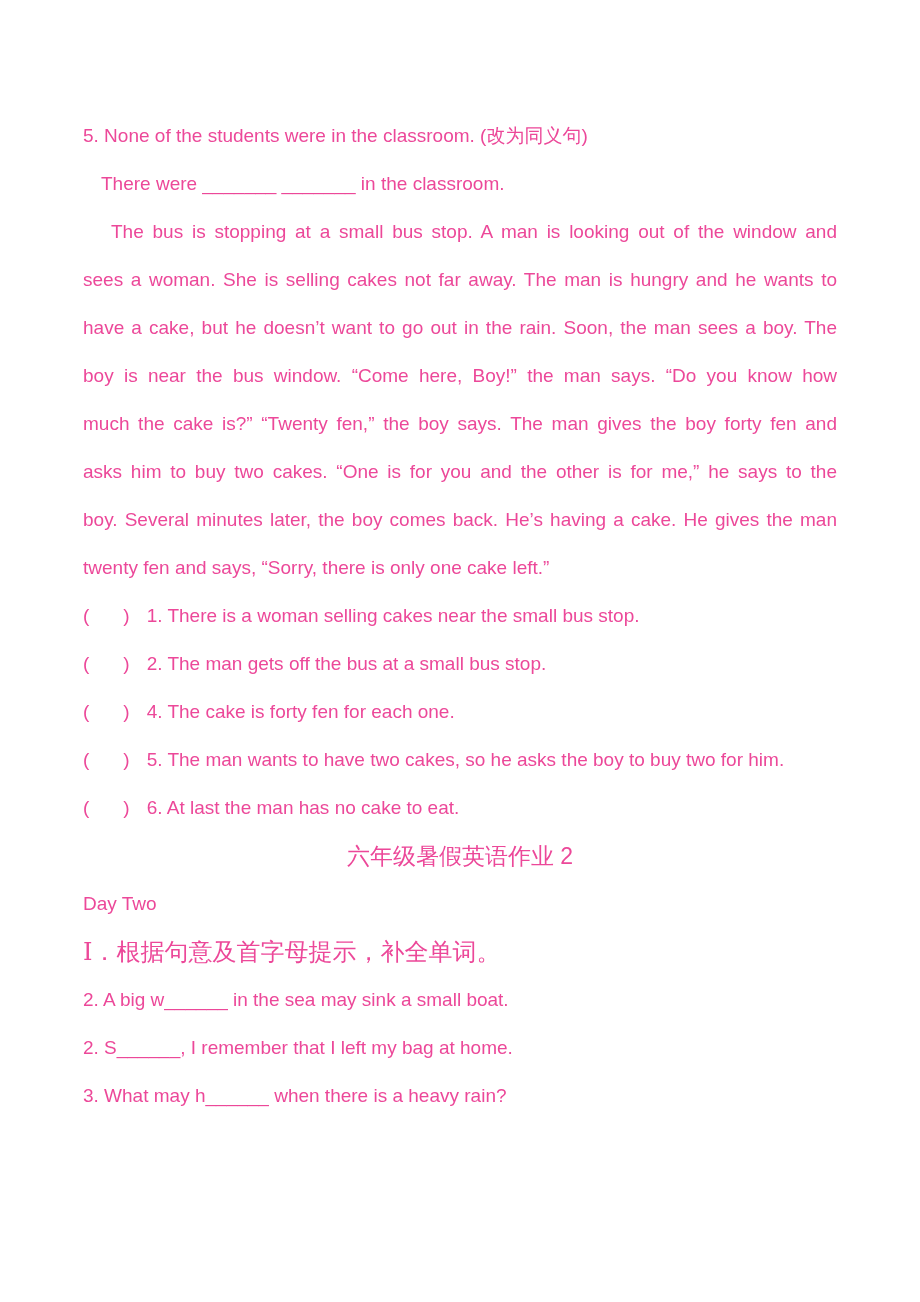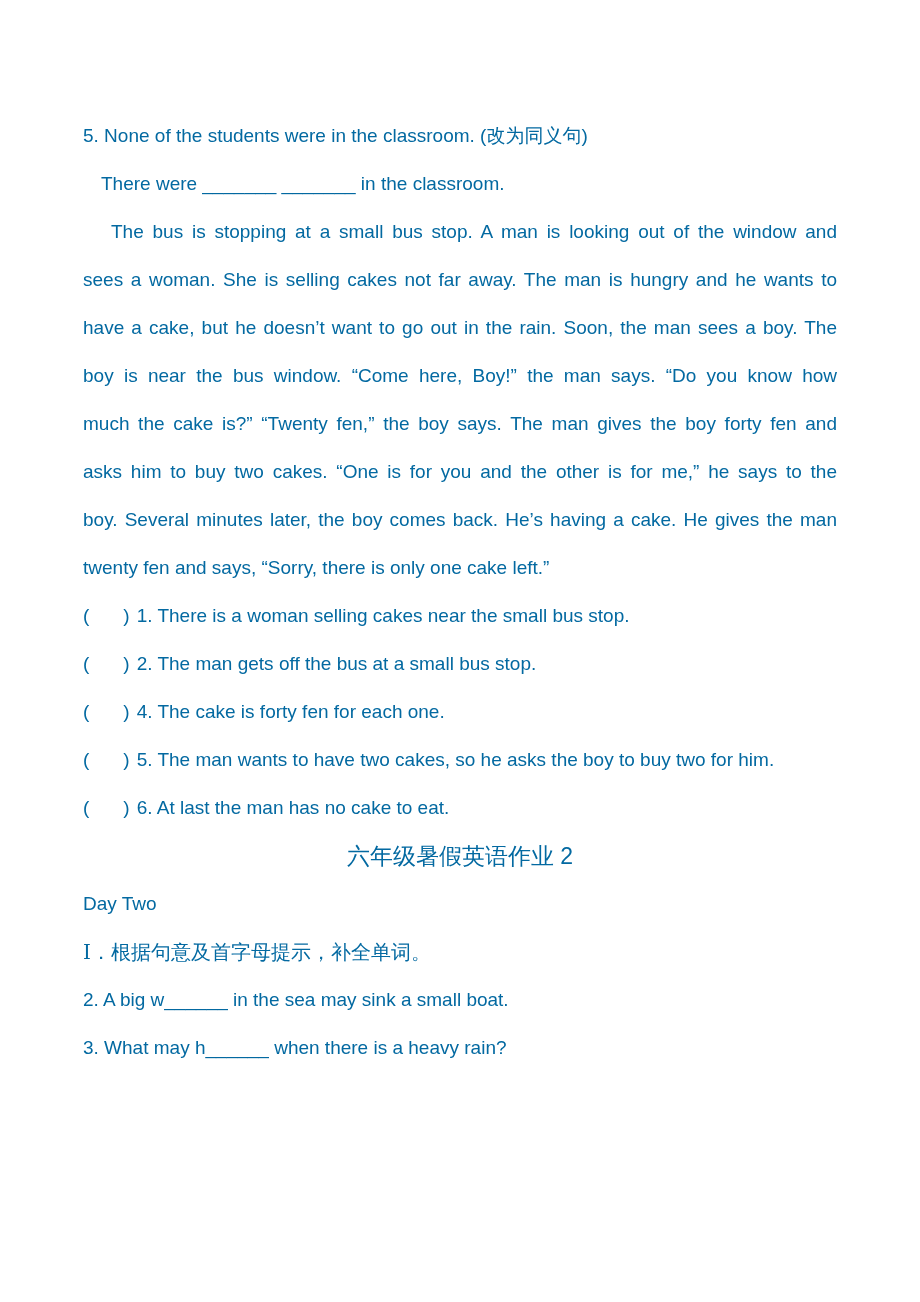--- a/index.html
+++ b/index.html
@@ -6,21 +6,21 @@
     margin: 0;
     padding: 0;
     background: #ffffff;
   }
   .doc {
     position: relative;
     box-sizing: border-box;
     width: 920px;
     height: 1302px;
     background: #ffffff;
-    color: #0369a1;
+    color: #ec4899;
     padding: 112px 83px 0 83px;
     font-family: "Liberation Sans", "DejaVu Sans", sans-serif;
     font-size: 19px;
     line-height: 48px;
   }
   .line {
     height: 48px;
     white-space: nowrap;
   }
   .pline {
@@ -37,37 +37,37 @@
     text-indent: 28px;
   }
   .answer-indent {
     padding-left: 18px;
   }
   .tf-gap {
     display: inline-block;
     width: 34px;
   }
   .tf-text {
-    margin-left: 7px;
+    margin-left: 17px;
   }
   .title-line {
     text-align: center;
     font-family: Liberation Sans, sans-serif;
     font-size: 23px;
     white-space: nowrap;
     height: 48px;
   }
   .subtitle-line {
     text-align: left;
     height: 48px;
     white-space: nowrap;
   }
   .instruction-line {
     font-family: "Liberation Serif", "DejaVu Serif", serif;
-    font-size: 20px;
+    font-size: 24px;
     height: 48px;
     white-space: nowrap;
   }
 </style>
 </head>
 <body>
 
 <div class="doc">
 
   <div class="line">5. None of the students were in the classroom. (改为同义句)</div>
@@ -102,16 +102,17 @@
     </div>
   </div>
 
   <div class="title-line">六年级暑假英语作业 2</div>
   <div class="subtitle-line">Day Two</div>
 
   <div class="instruction-line">Ⅰ．根据句意及首字母提示，补全单词。</div>
 
   <div>
     <div class="line">2. A big w______ in the sea may sink a small boat.</div>
+    <div class="line">2. S______, I remember that I left my bag at home.</div>
     <div class="line">3. What may h______ when there is a heavy rain?</div>
   </div>
 
 </div>
 
 </body></html>

